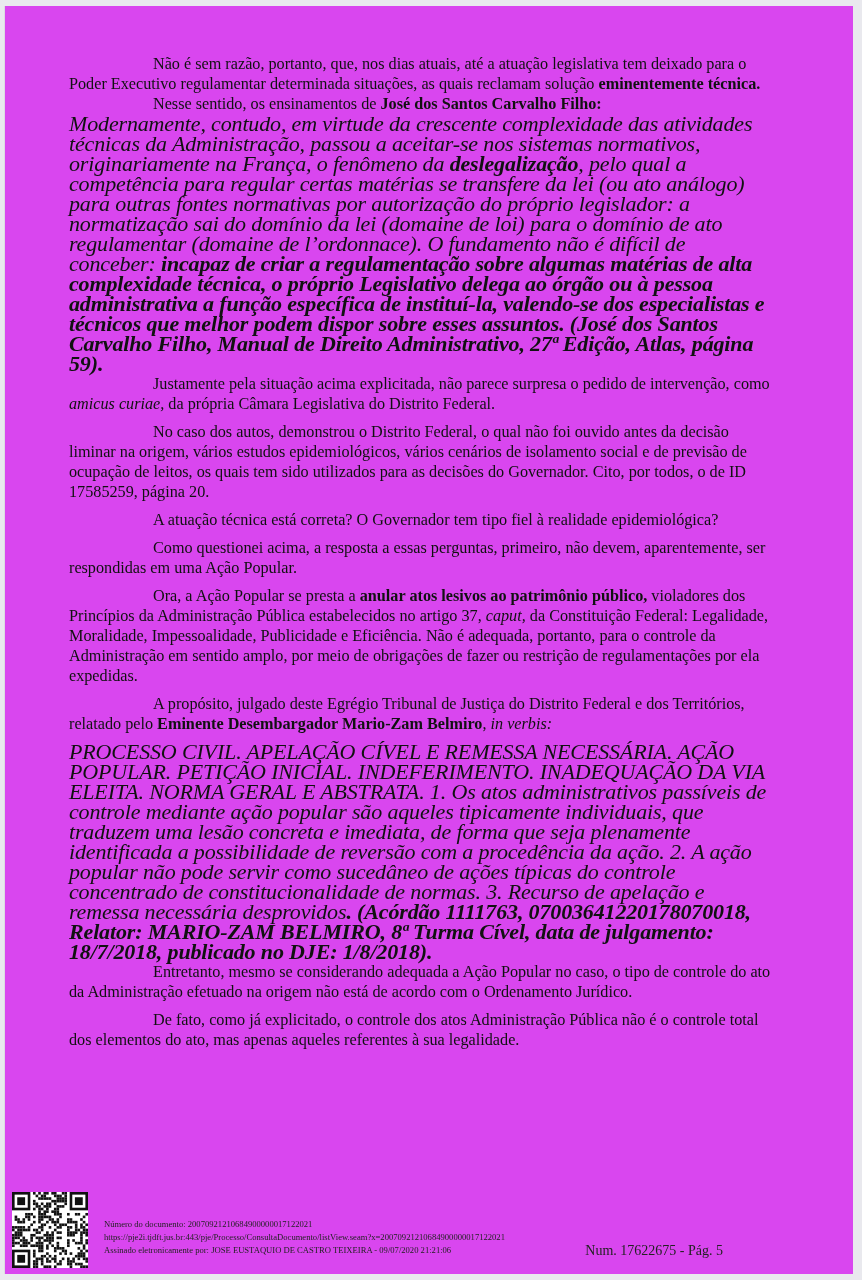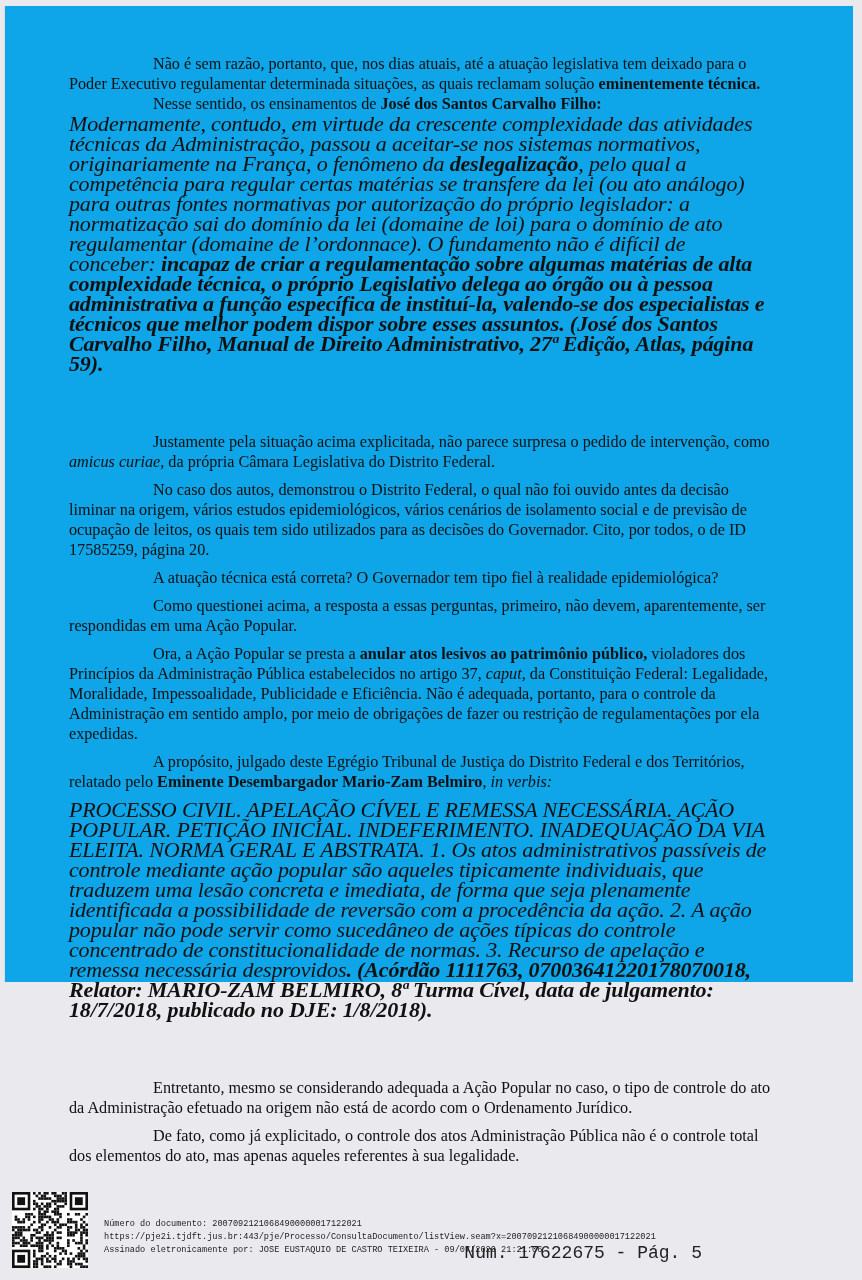--- a/index.html
+++ b/index.html
@@ -3,43 +3,44 @@
 <meta charset="utf-8">
 <style>
   html, body { margin: 0; padding: 0; }
   body {
     width: 862px; height: 1280px; overflow: hidden;
     background: #e9e9ee;
     font-family: "Liberation Serif", serif;
     color: #111;
   }
   .sheet {
-    position: absolute; left: 4px; top: 6px; width: 848px; height: 976px;
-    background: #0ea5e9;
+    position: absolute; left: 4px; top: 6px; width: 848px; height: 1268px;
+    background: #d946ef;
     border-left: 1px solid #dcdce2;
   }
   .body-text {
     position: absolute; left: 64px; top: 48px; width: 706px;
     font-size: 16.2px; line-height: 20px;
   }
   p { margin: 0; }
   .indent { text-indent: 84px; }
   .gap-s { margin-top: 8px; }
   .gap-m { }
-  .gap-l { margin-top: 58px; }
+  .gap-l { }
   .it { font-style: italic; }
   .b { font-weight: bold; }
   .quote { font-style: italic; font-size: 22px; line-height: 20px; letter-spacing: -0.15px; }
   .footer {
     position: absolute; left: 0; top: 1190px; width: 718px; height: 80px;
-    font-family: Liberation Mono, monospace;
+    font-family: Liberation Serif, serif;
+    padding-left: 21px;
   }
   .qr { position: absolute; left: 12px; top: 2px; width: 76px; height: 76px; }
   .meta { position: absolute; left: 104px; top: 28px; font-size: 8.6px; line-height: 13px; color: #222; }
-  .pagenum { position: absolute; right: 16px; top: 53px; font-size: 18px; color: #222; }
+  .pagenum { position: absolute; right: 16px; top: 53px; font-size: 14px; color: #222; }
 </style>
 </head>
 <body>
 
 <div class="sheet">
   <div class="body-text">
     <p class="indent"><span>Não é sem razão, portanto, que, nos dias atuais, até a atuação legislativa tem deixado para o Poder Executivo regulamentar determinada situações, as quais reclamam solução </span><span class="b">eminentemente técnica.</span></p>
     <p class="indent gap-m"><span>Nesse sentido, os ensinamentos de </span><span class="b">José dos Santos Carvalho Filho:</span></p>
     <p class="quote gap-m"><span class="it">Modernamente, contudo, em virtude da crescente complexidade das atividades técnicas da Administração, passou a aceitar-se nos sistemas normativos, originariamente na França, o fenômeno da </span><span class="b it">deslegalização</span><span class="it">, pelo qual a competência para regular certas matérias se transfere da lei (ou ato análogo) para outras fontes normativas por autorização do próprio legislador: a normatização sai do domínio da lei (domaine de loi) para o domínio de ato regulamentar (domaine de l’ordonnace). O fundamento não é difícil de conceber: </span><span class="b it">incapaz de criar a regulamentação sobre algumas matérias de alta complexidade técnica, o próprio Legislativo delega ao órgão ou à pessoa administrativa a função específica de instituí-la, valendo-se dos especialistas e técnicos que melhor podem dispor sobre esses assuntos.</span><span class="b"> (José dos Santos Carvalho Filho, Manual de Direito Administrativo, 27ª Edição, Atlas, página 59).</span></p>
     <p class="indent gap-l"><span>Justamente pela situação acima explicitada, não parece surpresa o pedido de intervenção, como </span><span class="it">amicus curiae,</span><span> da própria Câmara Legislativa do Distrito Federal.</span></p>

